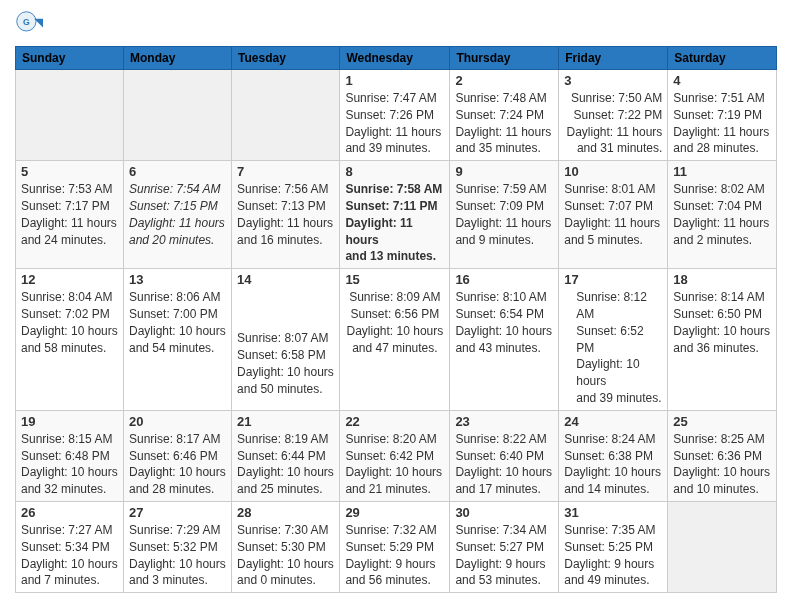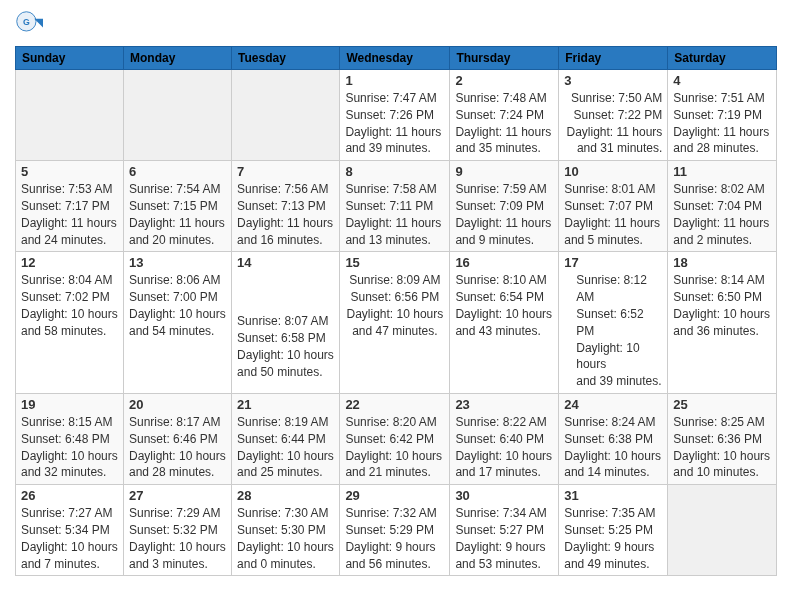--- a/index.html
+++ b/index.html
@@ -162,35 +162,35 @@
         <tr>
           <td>
             <span class="day-num">5</span>
             <div class="day-info" style="white-space: pre-line;">Sunrise: 7:53 AM
 Sunset: 7:17 PM
 Daylight: 11 hours
 and 24 minutes.</div>
           </td>
           <td>
             <span class="day-num">6</span>
-            <div class="day-info" style="white-space: pre-line;">Sunrise: 7:54 AM
+            <div class="day-info" style="white-space: pre-line; font-style: italic;">Sunrise: 7:54 AM
 Sunset: 7:15 PM
 Daylight: 11 hours
 and 20 minutes.</div>
           </td>
           <td>
             <span class="day-num">7</span>
             <div class="day-info" style="white-space: pre-line;">Sunrise: 7:56 AM
 Sunset: 7:13 PM
 Daylight: 11 hours
 and 16 minutes.</div>
           </td>
           <td>
             <span class="day-num">8</span>
-            <div class="day-info" style="white-space: pre-line;">Sunrise: 7:58 AM
+            <div class="day-info" style="white-space: pre-line; font-weight: bold;">Sunrise: 7:58 AM
 Sunset: 7:11 PM
 Daylight: 11 hours
 and 13 minutes.</div>
           </td>
           <td>
             <span class="day-num">9</span>
             <div class="day-info" style="white-space: pre-line;">Sunrise: 7:59 AM
 Sunset: 7:09 PM
 Daylight: 11 hours
 and 9 minutes.</div>

